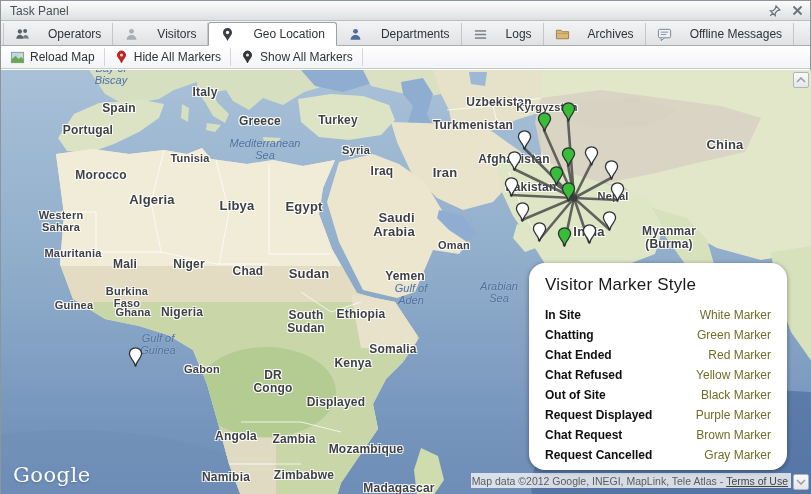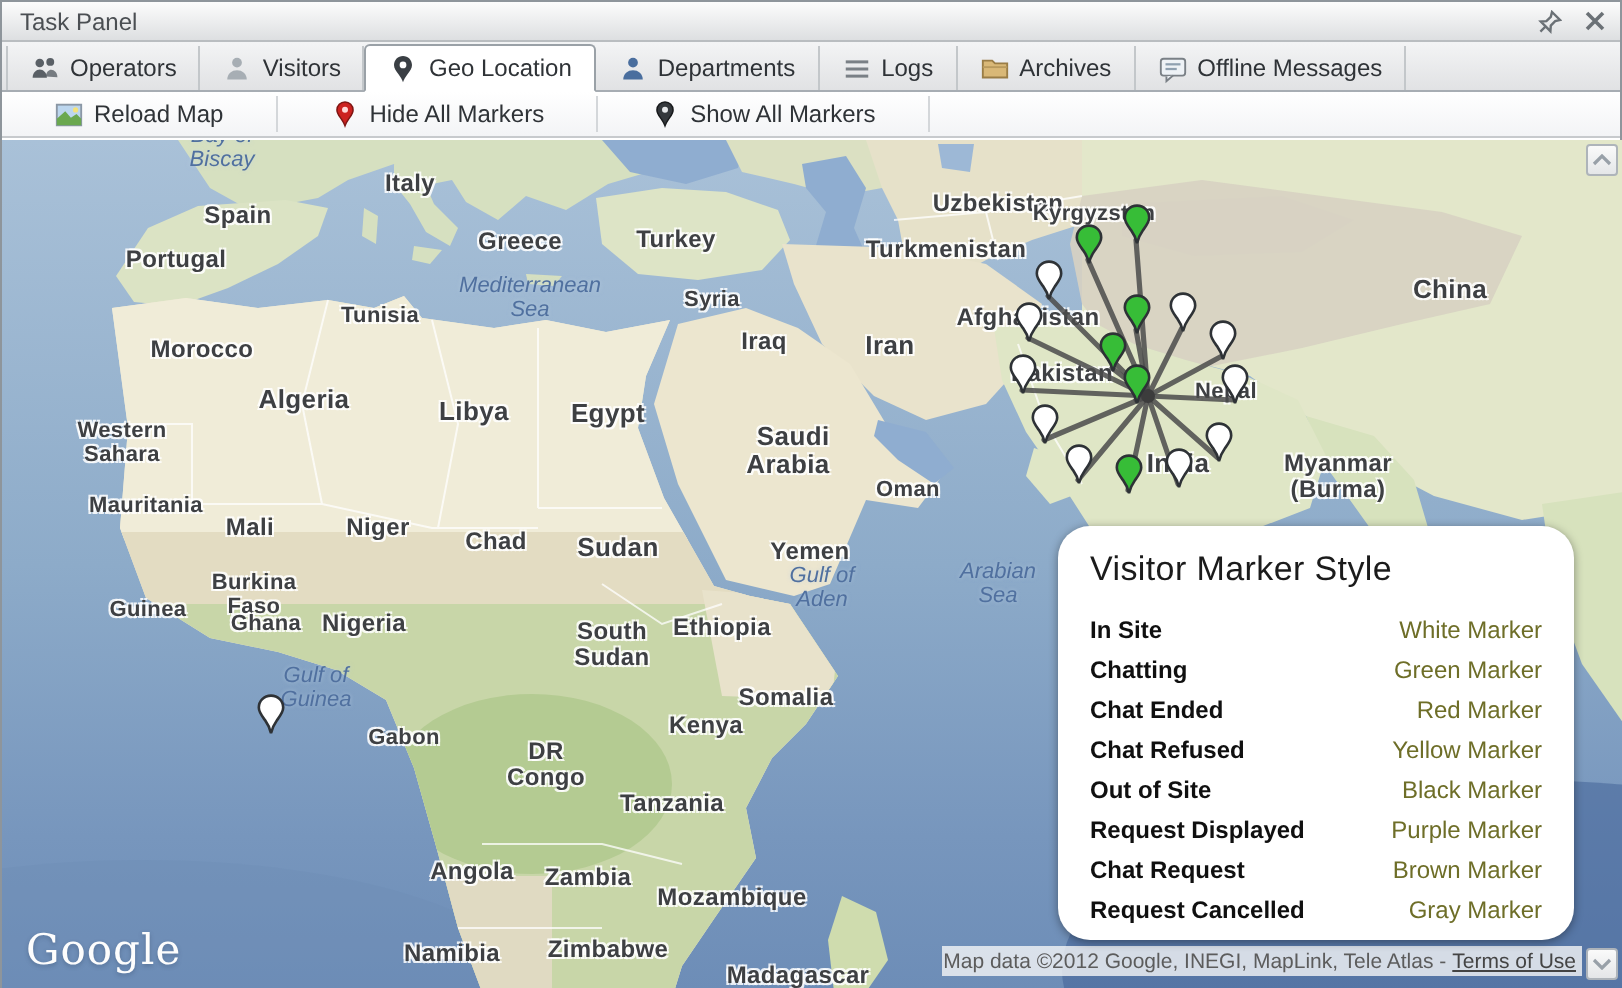--- a/index.html
+++ b/index.html
@@ -10,31 +10,31 @@
   
   .titlebar { height:20px; background:linear-gradient(#fcfcfc,#dddfe1); border-bottom:1px solid #b9bdc0;
               display:flex; align-items:center; padding:0 6px; }
   .titlebar .title { font-size:12px; color:#4b4f53; padding-left:3px; flex:1; }
   .titlebar .tb-icons { display:flex; gap:8px; align-items:center; }
   .tb-icon { width:14px; height:14px; display:flex; align-items:center; justify-content:center; cursor:pointer; }
 
   
   .tabbar { height:25px; background:linear-gradient(#f3f4f5,#e1e2e4); border-bottom:1px solid #a7adb3;
             display:flex; align-items:flex-end; padding:2px 2px 0 2px; }
-  .tab { height:22px; display:flex; align-items:center; gap:5px; padding:0 11px; font-size:12px; color:#2f3337;
+  .tab { height:22px; display:flex; align-items:center; gap:18px; padding:0 11px; font-size:12px; color:#2f3337;
          border-right:1px solid #c3c7ca; cursor:pointer; position:relative; }
   .tab:first-child { border-left:1px solid #c3c7ca; }
   .tab.active { background:#fff; border:1px solid #9aa1a7; border-bottom:1px solid #fff; margin-bottom:-1px;
                 border-radius:3px 3px 0 0; height:24px; z-index:2; }
   .tab .ticon { width:15px; height:15px; display:inline-flex; }
 
   
   .toolbar { height:23px; background:linear-gradient(#ffffff,#f3f4f6); border-bottom:1px solid #c7cacd;
              display:flex; align-items:stretch; }
-  .tbtn { display:flex; align-items:center; gap:5px; padding:0 26px; font-size:12px; color:#2f3337; cursor:pointer; }
+  .tbtn { display:flex; align-items:center; gap:5px; padding:0 9px; font-size:12px; color:#2f3337; cursor:pointer; }
   .tsep { width:1px; background:#d4d7da; margin:2px 0; }
   .tbtn .ticon { width:15px; height:15px; display:inline-flex; }
 
   
   .map { position:absolute; top:69px; left:0; width:811px; height:425px; overflow:hidden; background:#9db7d2; }
   .map svg.base { position:absolute; top:0; left:0; z-index:0; }
   .map svg.spokes { position:absolute; top:0; left:0; z-index:3; pointer-events:none; }
 
   .maplabel { position:absolute; z-index:2; transform:translate(-50%,-50%); text-align:center; line-height:1.05;
               color:#3e4043; font-weight:bold; white-space:pre; letter-spacing:.2px;
@@ -384,21 +384,21 @@
       <div class="maplabel" style="left: 132px; top: 243px; font-size: 11px;">Ghana</div>
       <div class="maplabel" style="left: 181px; top: 242px; font-size: 12px;">Nigeria</div>
       <div class="maplabel" style="left: 305px; top: 252px; font-size: 12px;">South
 Sudan</div>
       <div class="maplabel" style="left: 360px; top: 244px; font-size: 12px;">Ethiopia</div>
       <div class="maplabel" style="left: 392px; top: 279px; font-size: 12px;">Somalia</div>
       <div class="maplabel" style="left: 352px; top: 293px; font-size: 12px;">Kenya</div>
       <div class="maplabel" style="left: 201px; top: 300px; font-size: 11px;">Gabon</div>
       <div class="maplabel" style="left: 272px; top: 312px; font-size: 12px;">DR
 Congo</div>
-      <div class="maplabel" style="left: 335px; top: 332px; font-size: 12px;">Tanzania</div>
+      <div class="maplabel" style="left: 335px; top: 332px; font-size: 12px;">Displayed</div>
       <div class="maplabel" style="left: 235px; top: 366px; font-size: 12px;">Angola</div>
       <div class="maplabel" style="left: 293px; top: 369px; font-size: 12px;">Zambia</div>
       <div class="maplabel" style="left: 365px; top: 379px; font-size: 12px;">Mozambique</div>
       <div class="maplabel" style="left: 303px; top: 405px; font-size: 12px;">Zimbabwe</div>
       <div class="maplabel" style="left: 225px; top: 407px; font-size: 12px;">Namibia</div>
       <div class="maplabel" style="left: 398px; top: 418px; font-size: 12px;">Madagascar</div>
       <div class="maplabel" style="left: 498px; top: 32px; font-size: 12px;">Uzbekistan</div>
       <div class="maplabel" style="left: 472px; top: 55px; font-size: 12px;">Turkmenistan</div>
       <div class="maplabel" style="left: 546px; top: 38px; font-size: 11px;">Kyrgyzstan</div>
       <div class="maplabel" style="left: 513px; top: 89px; font-size: 12px;">Afghanistan</div>

